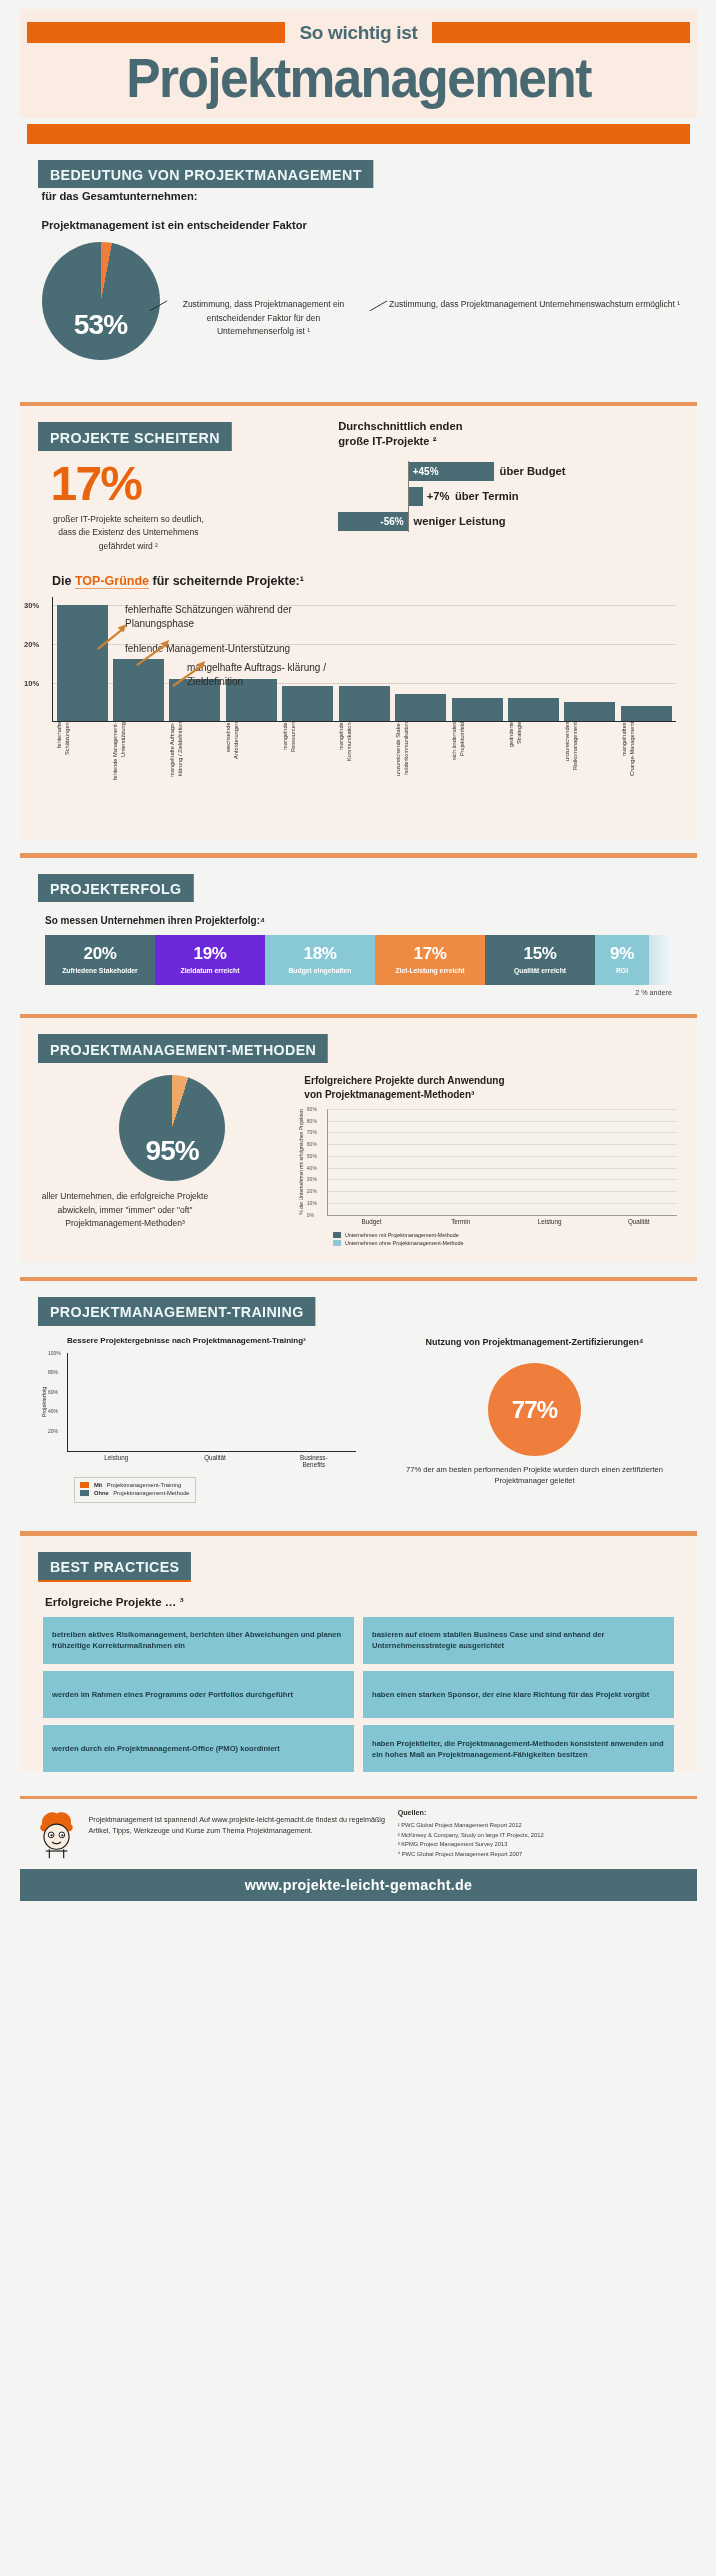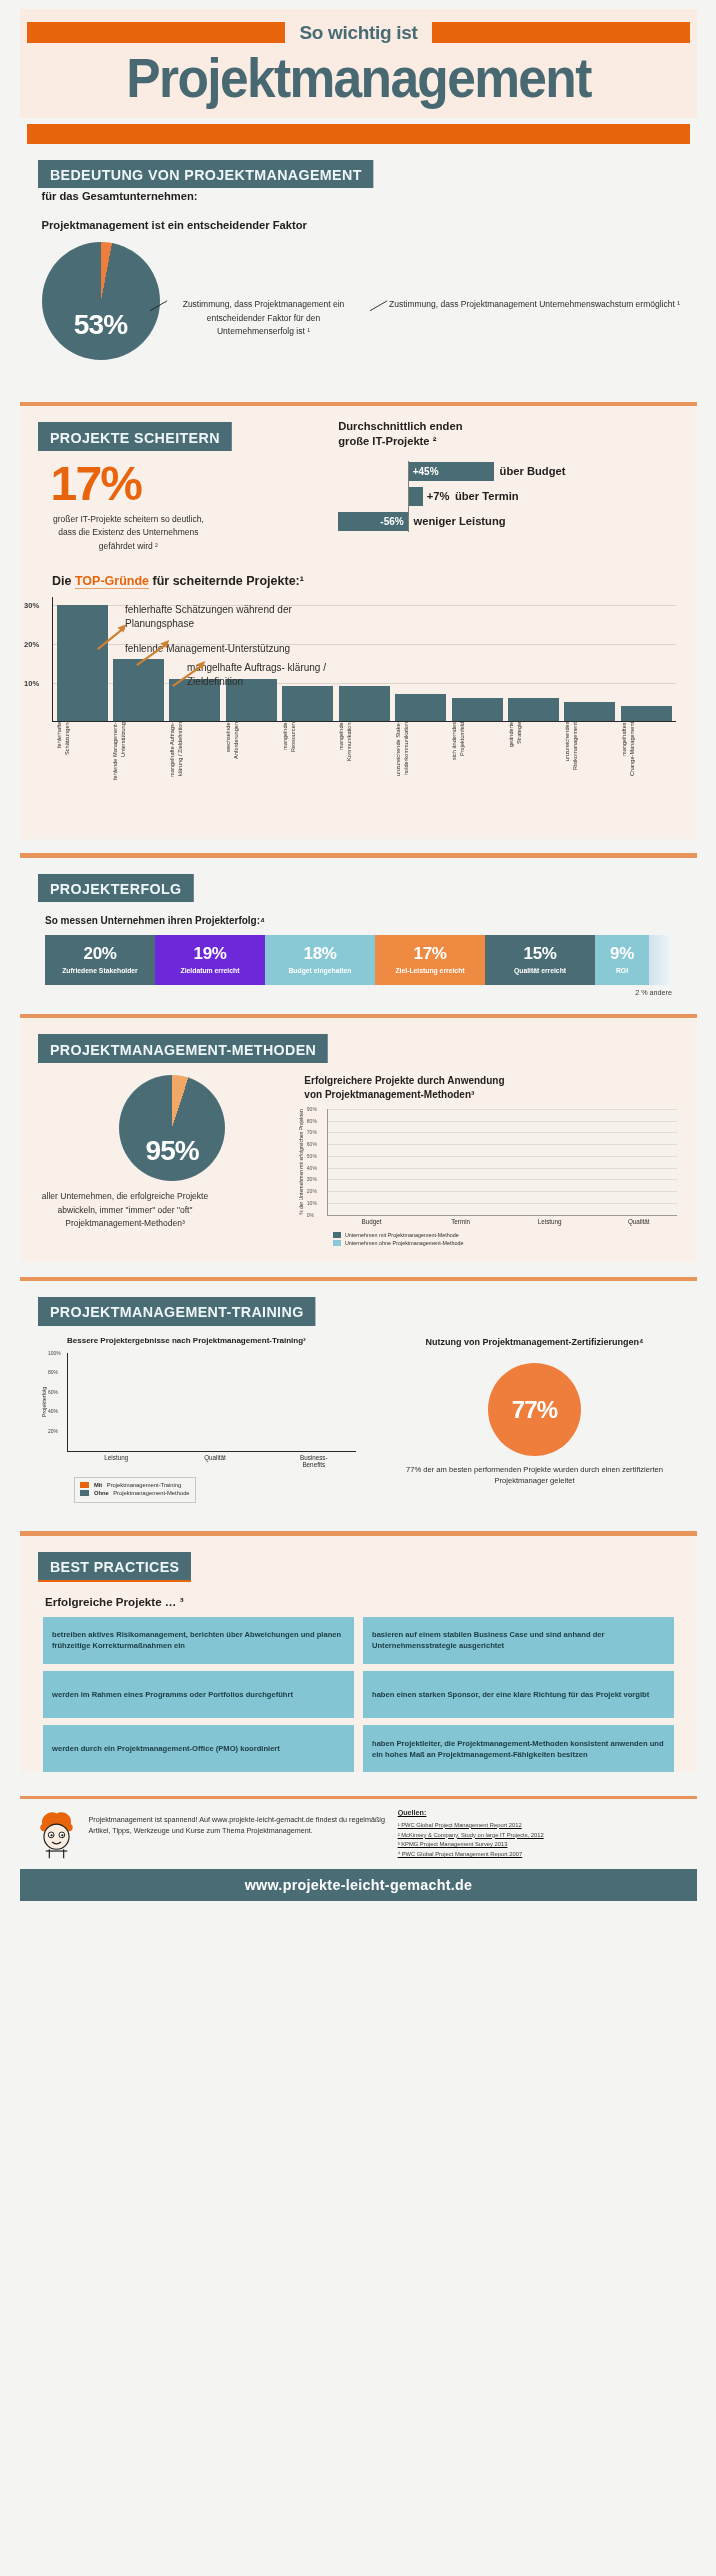--- a/index.html
+++ b/index.html
@@ -314,21 +314,21 @@
     padding: 8px 9px;
     min-height: 47px;
     display: flex; align-items: center;
   }
 
   
   .footer-wrap { margin: 0 20px; background: #f4f4f3; padding-top: 3.6px; }
   .footer-rule { height: 3.6px; background: #e8955b; margin: 3.6px 0 9px 0; }
   .footer { display: flex; padding: 0 12.5px 9px 12.5px; justify-content: space-between; }
   .f-left { width: 56%; display: flex; gap: 9px; }
-  .f-right { width: 44%; text-decoration: underline; }
+  .f-right { width: 44%; }
   .face { width: 47px; height: 52px; flex: 0 0 47px; }
   .f-text { font-size: 7.2px; color: #2c2c2a; line-height: 1.6; padding-top: 5.4px; }
   .f-src-title { font-size: 7.2px; font-weight: bold; color: #2c2c2a; margin-bottom: 3.6px; }
   .f-src { font-size: 5.8px; color: #3a3a38; line-height: 1.7; }
   .urlbar {
     background: #4a6c75; color: #ffffff; text-align: center;
     font-size: 14.3px; font-weight: bold; letter-spacing: 0.3px;
     padding: 8px 0; margin: 0 20px 12.5px 20px;
   }
 </style>

